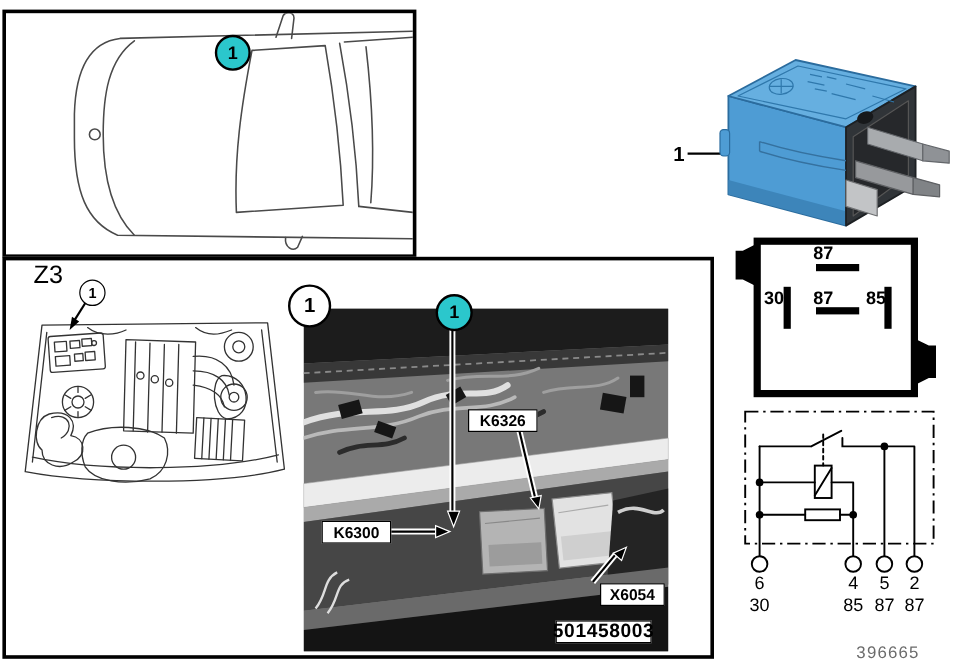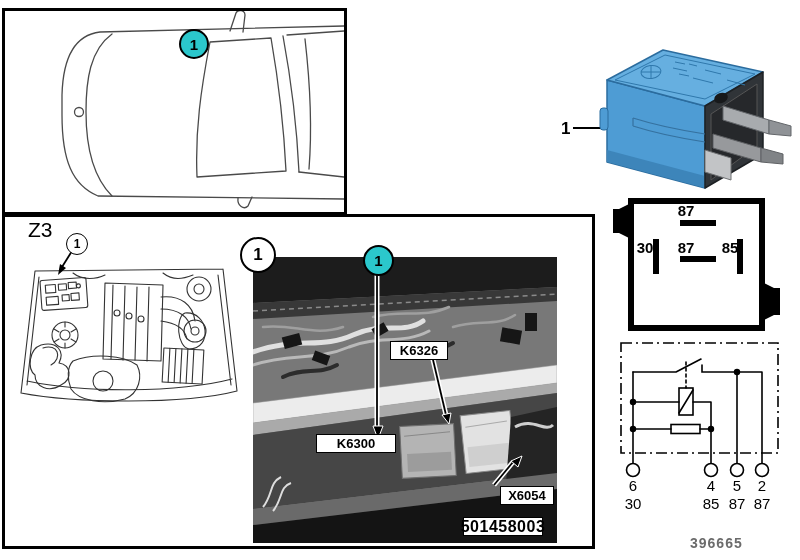--- a/index.html
+++ b/index.html
@@ -10,22 +10,22 @@
   .panel-loc{left:2px;top:214px;width:593px;height:335px;}
   .abs{position:absolute;}
   .badge{position:absolute;border-radius:50%;background:#fff;border:2px solid #000;
          display:flex;align-items:center;justify-content:center;font-weight:bold;z-index:6;}
   .badge.cyan{background:#2BC7CC;}
   .model-label{position:absolute;left:23px;top:1px;font-size:21px;font-weight:normal;z-index:5;}
   .plabel{position:absolute;background:#fff;border:1.5px solid #000;font-size:13px;font-weight:bold;
           display:flex;align-items:center;justify-content:center;z-index:6;box-sizing:border-box;}
   .photo-id{position:absolute;background:#fff;border:1px solid #000;font-size:16px;font-weight:600;
             letter-spacing:.5px;display:flex;align-items:center;justify-content:center;z-index:6;box-sizing:border-box;}
-  .doc-number{position:absolute;left:690px;top:535px;width:100px;text-align:left;
-              font-size:14px;color:#6b6b6b;letter-spacing:1px;font-weight:bold;}
+  .doc-number{position:absolute;left:690px;top:535px;width:100px;text-align:center;
+              font-size:14px;color:#6b6b6b;letter-spacing:1px;}
   svg{display:block;}
   .overlay{position:absolute;left:0;top:0;z-index:4;pointer-events:none;}
 </style>
 </head>
 <body>
 
 <div class="stage">
 
   <div class="panel panel-car">
     <svg width="339" height="201" viewBox="0 0 339 201">
@@ -165,21 +165,21 @@
       <g>
         <line x1="489" y1="268" x2="508" y2="245" stroke="#fff" stroke-width="5"></line>
         <line x1="489" y1="268" x2="508" y2="245" stroke="#000" stroke-width="1.8"></line>
         <polygon points="517,239 506,244 513,250" fill="#000" stroke="#fff" stroke-width="1"></polygon>
       </g>
     </svg>
 
     <div class="badge" style="left:235px;top:20px;width:32px;height:32px;font-size:17px;border-width:2.5px;">1</div>
     <div class="badge cyan" style="left:358px;top:28px;width:27px;height:27px;font-size:15px;">1</div>
 
-    <div class="plabel" style="left:263px;top:217px;width:80px;height:19px;margin-left:48px;">K6300</div>
+    <div class="plabel" style="left:263px;top:217px;width:58px;height:19px;">K6300</div>
     <div class="plabel" style="left:385px;top:109px;width:58px;height:19px;margin-top:15px;">K6326</div>
     <div class="plabel" style="left:447px;top:269px;width:54px;height:19px;margin-left:48px;">X6054</div>
     <div class="photo-id" style="left:458px;top:300px;width:80px;height:19px;">501458003</div>
   </div>
 
   <svg class="abs" style="left:555px;top:22px;" width="245" height="172" viewBox="0 0 245 172">
     <g>
       <text x="6" y="112" font-size="17" font-weight="bold" font-family="Liberation Sans, sans-serif">1</text>
       <line x1="18" y1="106" x2="50" y2="106" stroke="#000" stroke-width="2"></line>
     </g>

